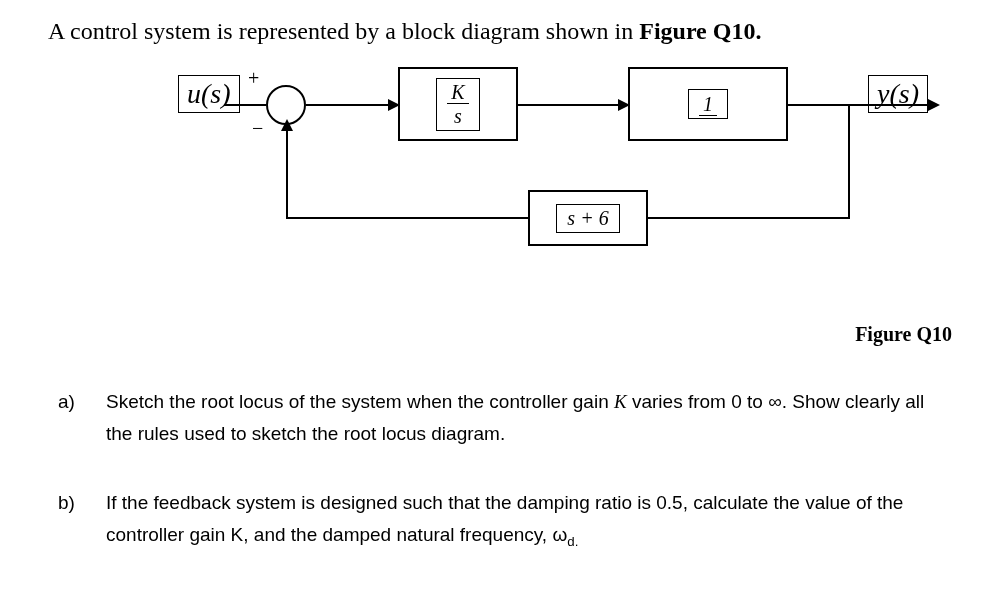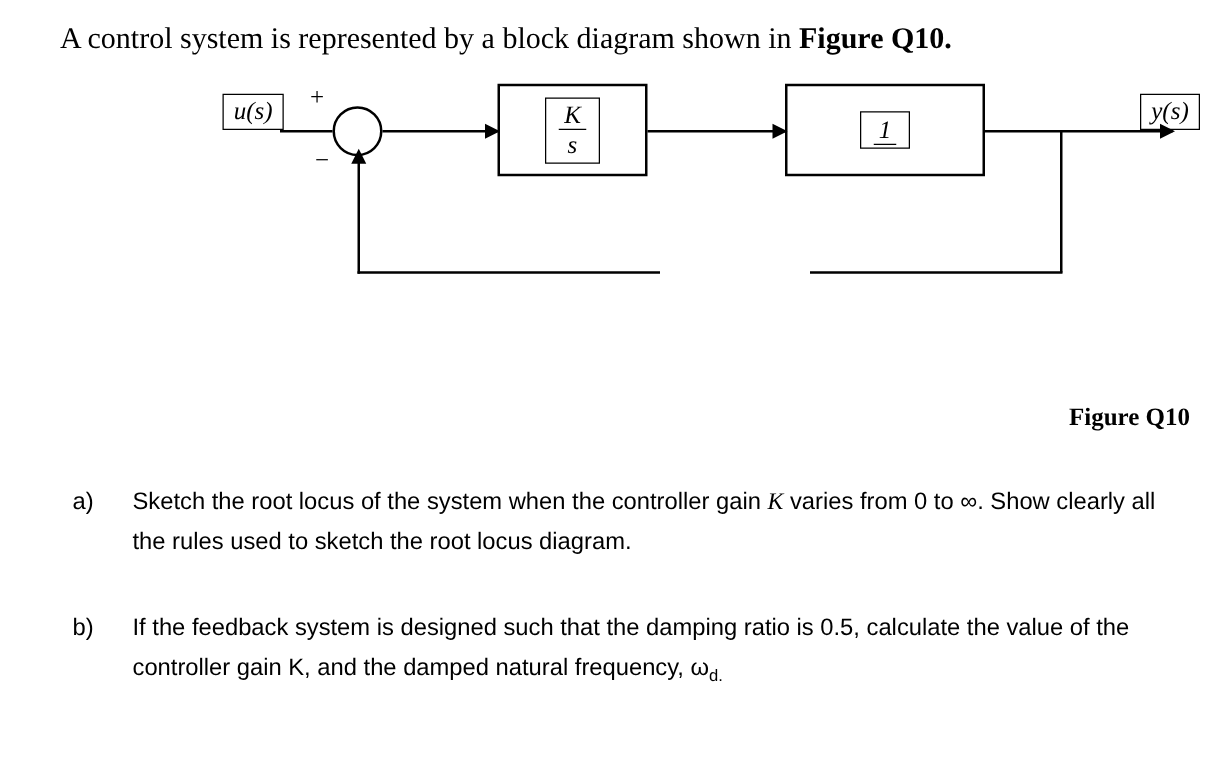--- a/index.html
+++ b/index.html
@@ -23,25 +23,25 @@
       margin-left: 80px;
     }
 
     
     .lbl {
       position: absolute;
       border: 1px solid #000;
       padding: 2px 8px;
       font-style: italic;
       font-family: 'Times New Roman', serif;
-      font-size: 20px;
+      font-size: 28px;
       background: #fff;
     }
     .lbl.us { left: 50px; top: 0px; }
-    .lbl.ys { left: 784px; top: 0px; }
+    .lbl.ys { left: 740px; top: 0px; }
 
     
     .sumj {
       position: absolute;
       left: 138px; top: 10px;
       width: 40px; height: 40px;
       border: 2px solid #000;
       border-radius: 50%;
       background: #fff;
     }
@@ -137,20 +137,23 @@
   </div>
 
   <div class="blk g">
     <div class="innerbox">
       <span class="frac">
         <span class="num">1</span>
       </span>
     </div>
   </div>
 
+  <div class="blk fb">
+    <div class="innerbox it">s + 6</div>
+  </div>
 
   <div class="hline" style="left:96px; top:29px; width:42px;"></div>
 
   <div class="hline" style="left:178px; top:29px; width:92px;"></div>
   <div class="arrR" style="left:260px; top:24px;"></div>
 
   <div class="hline" style="left:390px; top:29px; width:110px;"></div>
   <div class="arrR" style="left:490px; top:24px;"></div>
 
   <div class="hline" style="left:660px; top:29px; width:150px;"></div>

